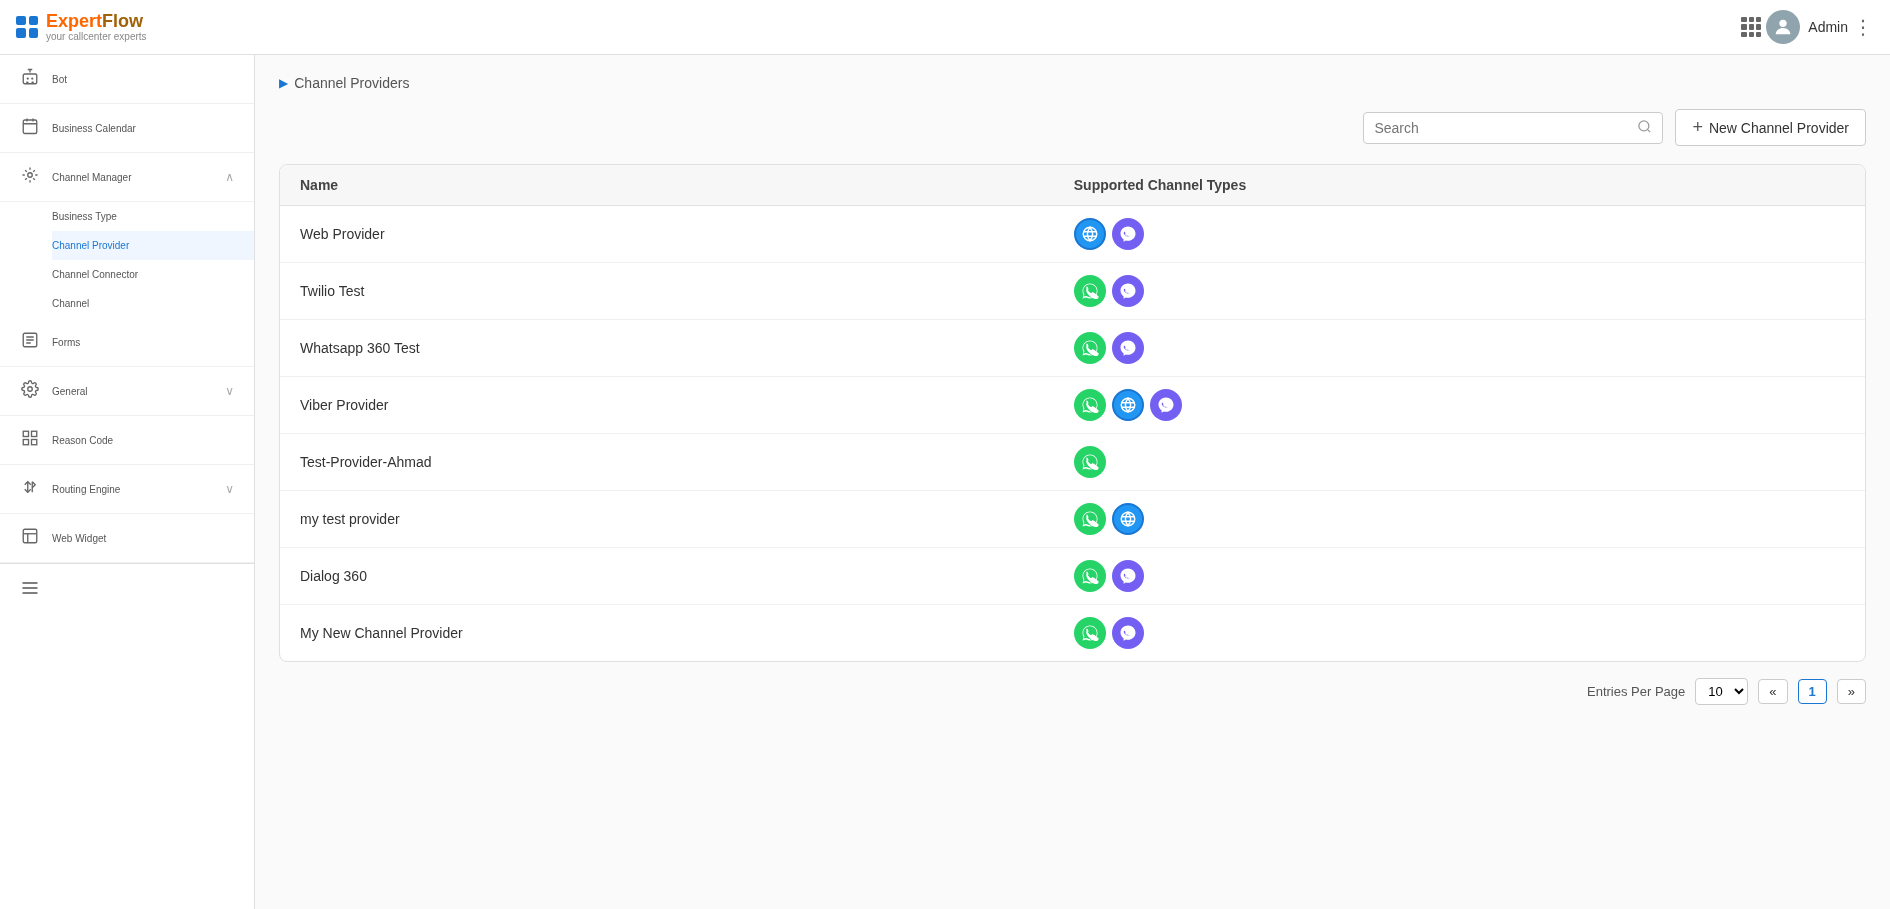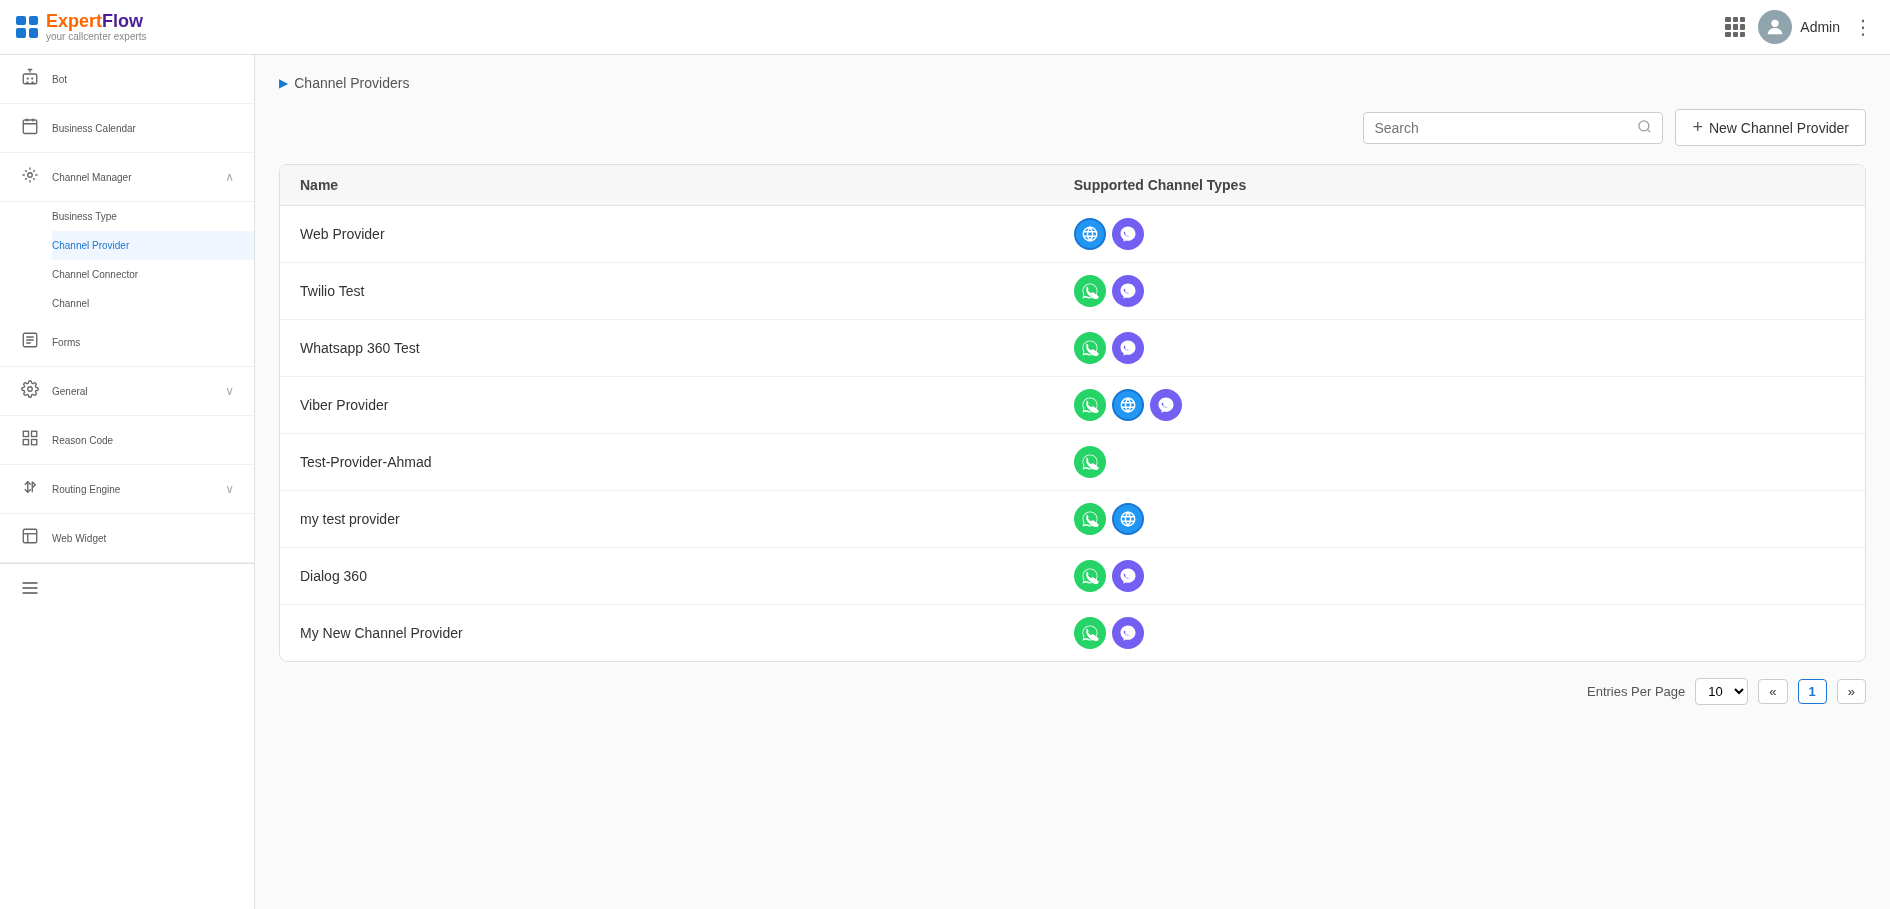--- a/index.html
+++ b/index.html
@@ -44,21 +44,21 @@
       color: #1976d2;
     }
     .logo-text .brand span { color: #ff6600; }
     .logo-text .tagline {
       font-size: 10px;
       color: #888;
     }
     .topbar-right {
       display: flex;
       align-items: center;
-      gap: 13px;
+      gap: 5px;
       justify-content: center;
     }
     .grid-icon {
       display: grid;
       grid-template-columns: 1fr 1fr 1fr;
       gap: 2px;
       width: 20px;
       height: 20px;
       cursor: pointer;
     }
@@ -289,21 +289,21 @@
 <div class="topbar">
   <div class="topbar-logo">
     <div class="logo-icon">
       <span></span>
         <span></span>
         <span></span>
         <span></span>
     </div>
     <div class="logo-text">
       <div class="brand">
-        <span>Expert</span><span style="color:#4c1d95">Flow</span>
+        <span>Expert</span><span style="color:#a16207">Flow</span>
       </div>
       <div class="tagline">your callcenter experts</div>
     </div>
   </div>
   <div class="topbar-right">
     <div class="grid-icon">
       <span></span>
         <span></span>
         <span></span>
       <span></span>

